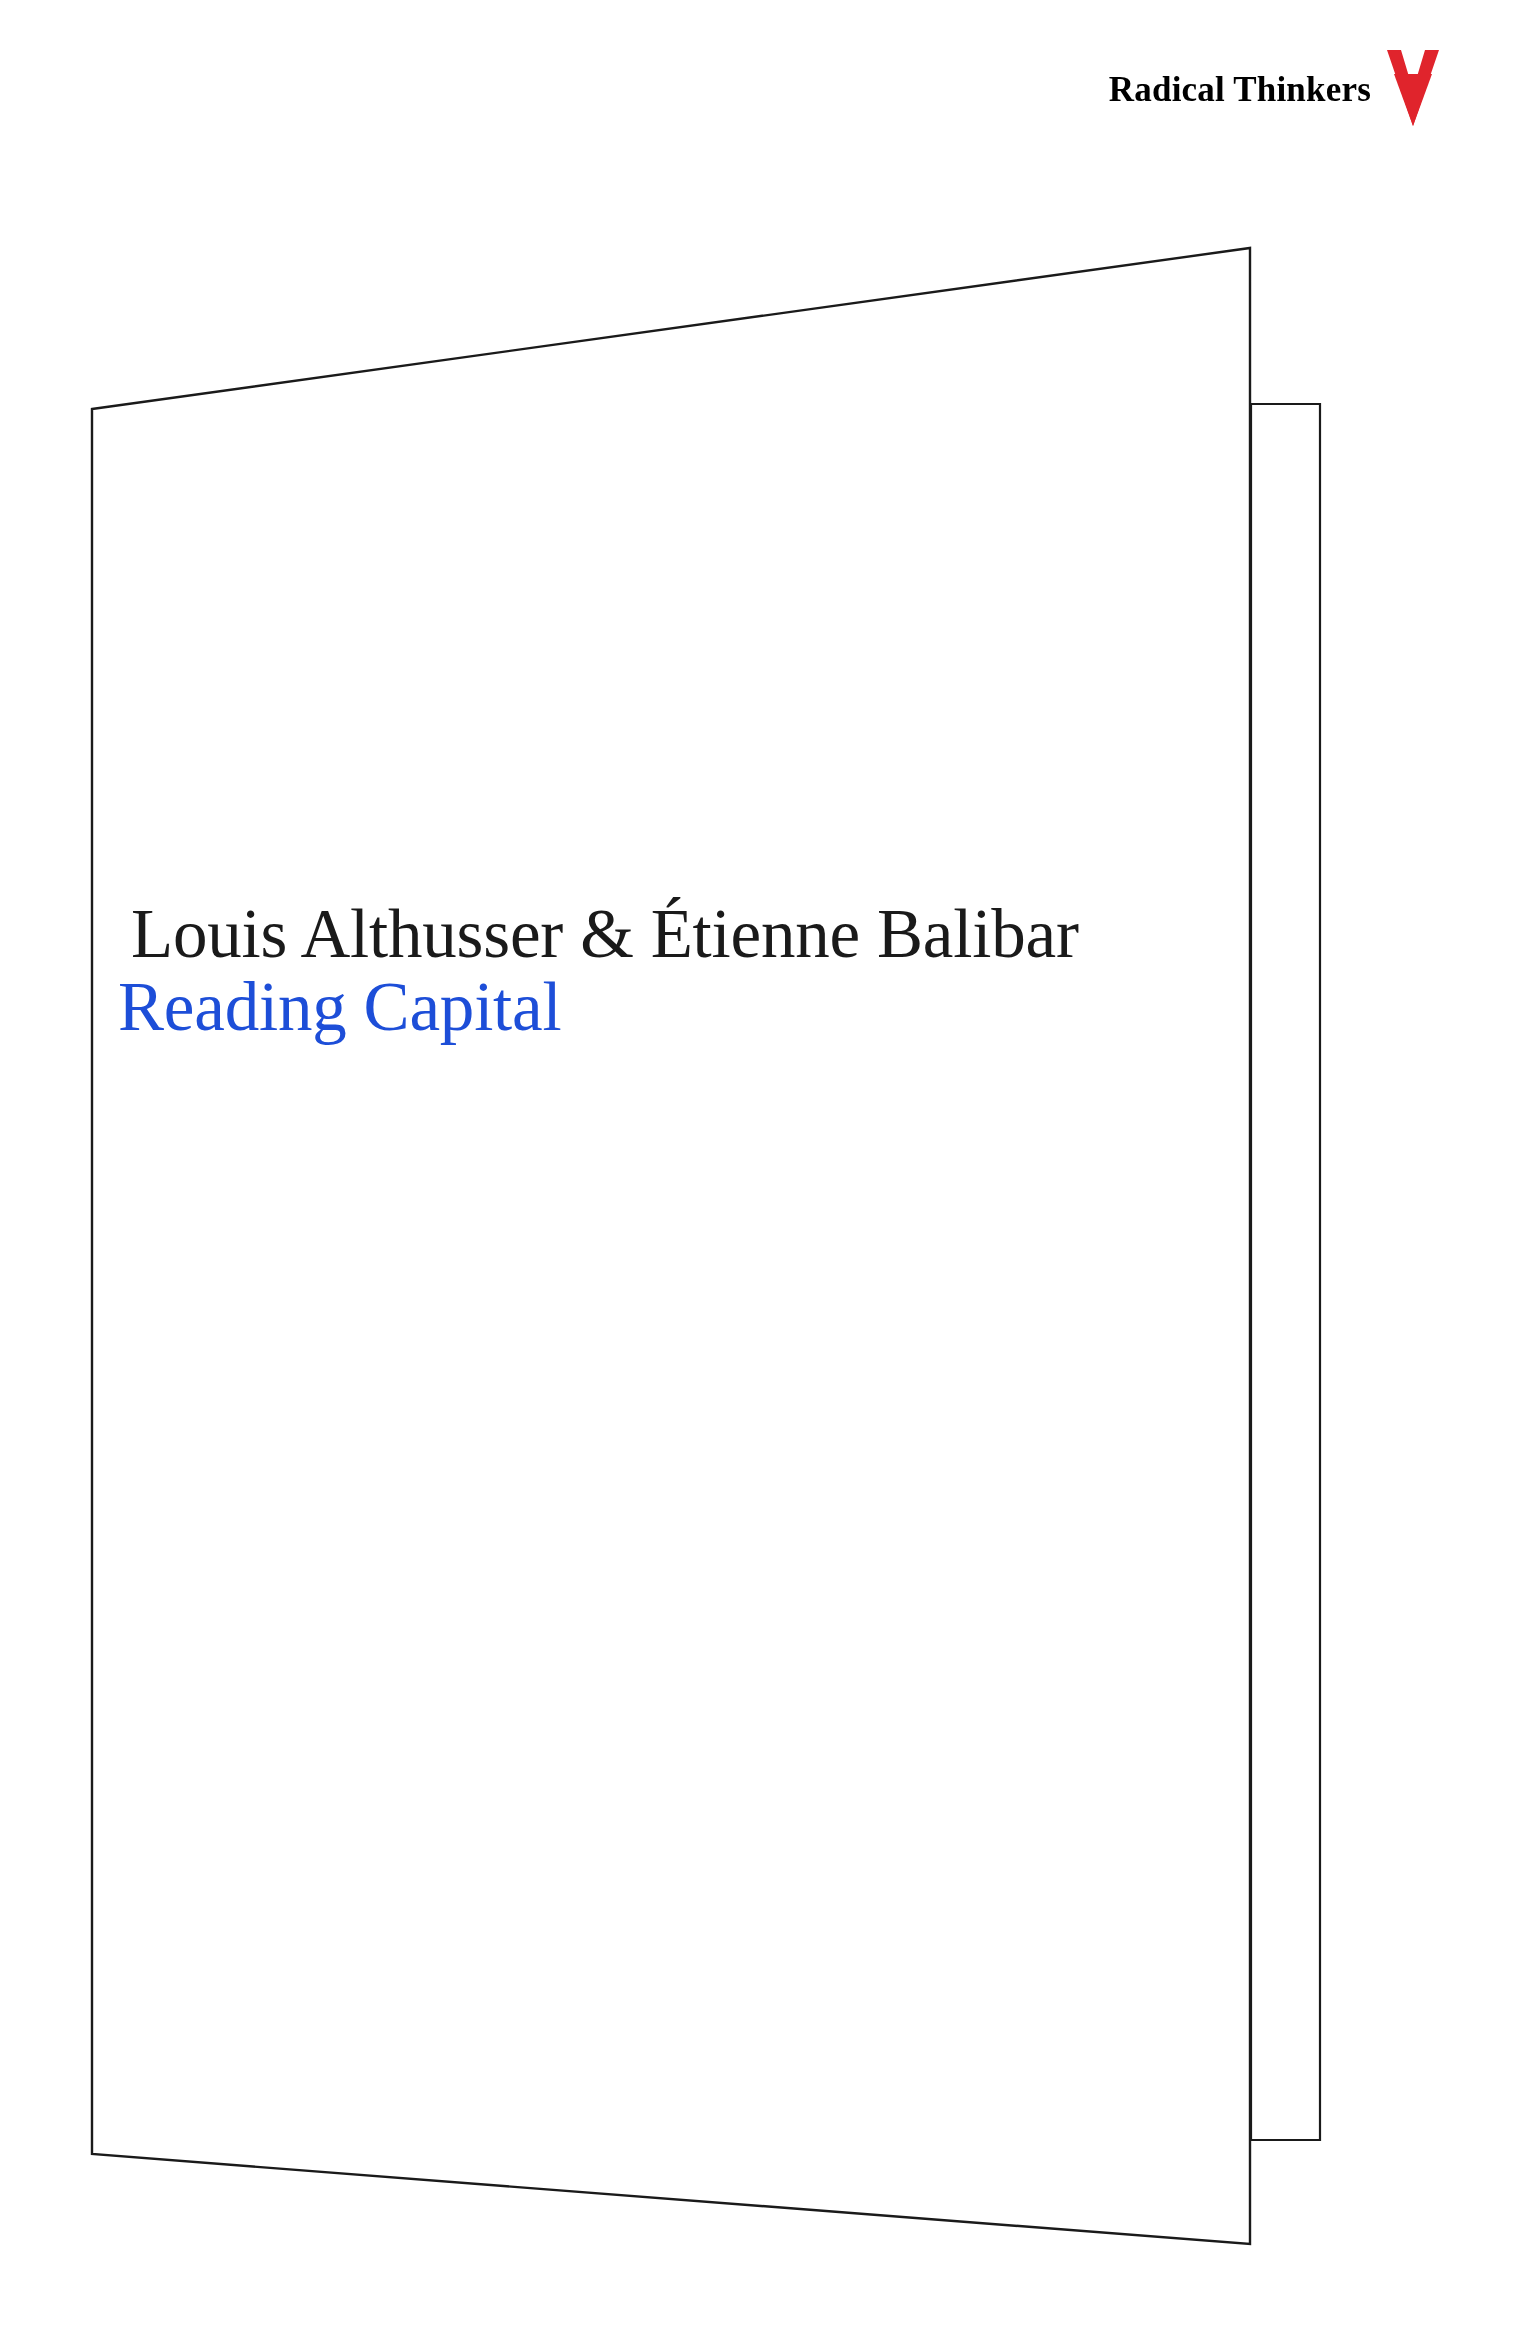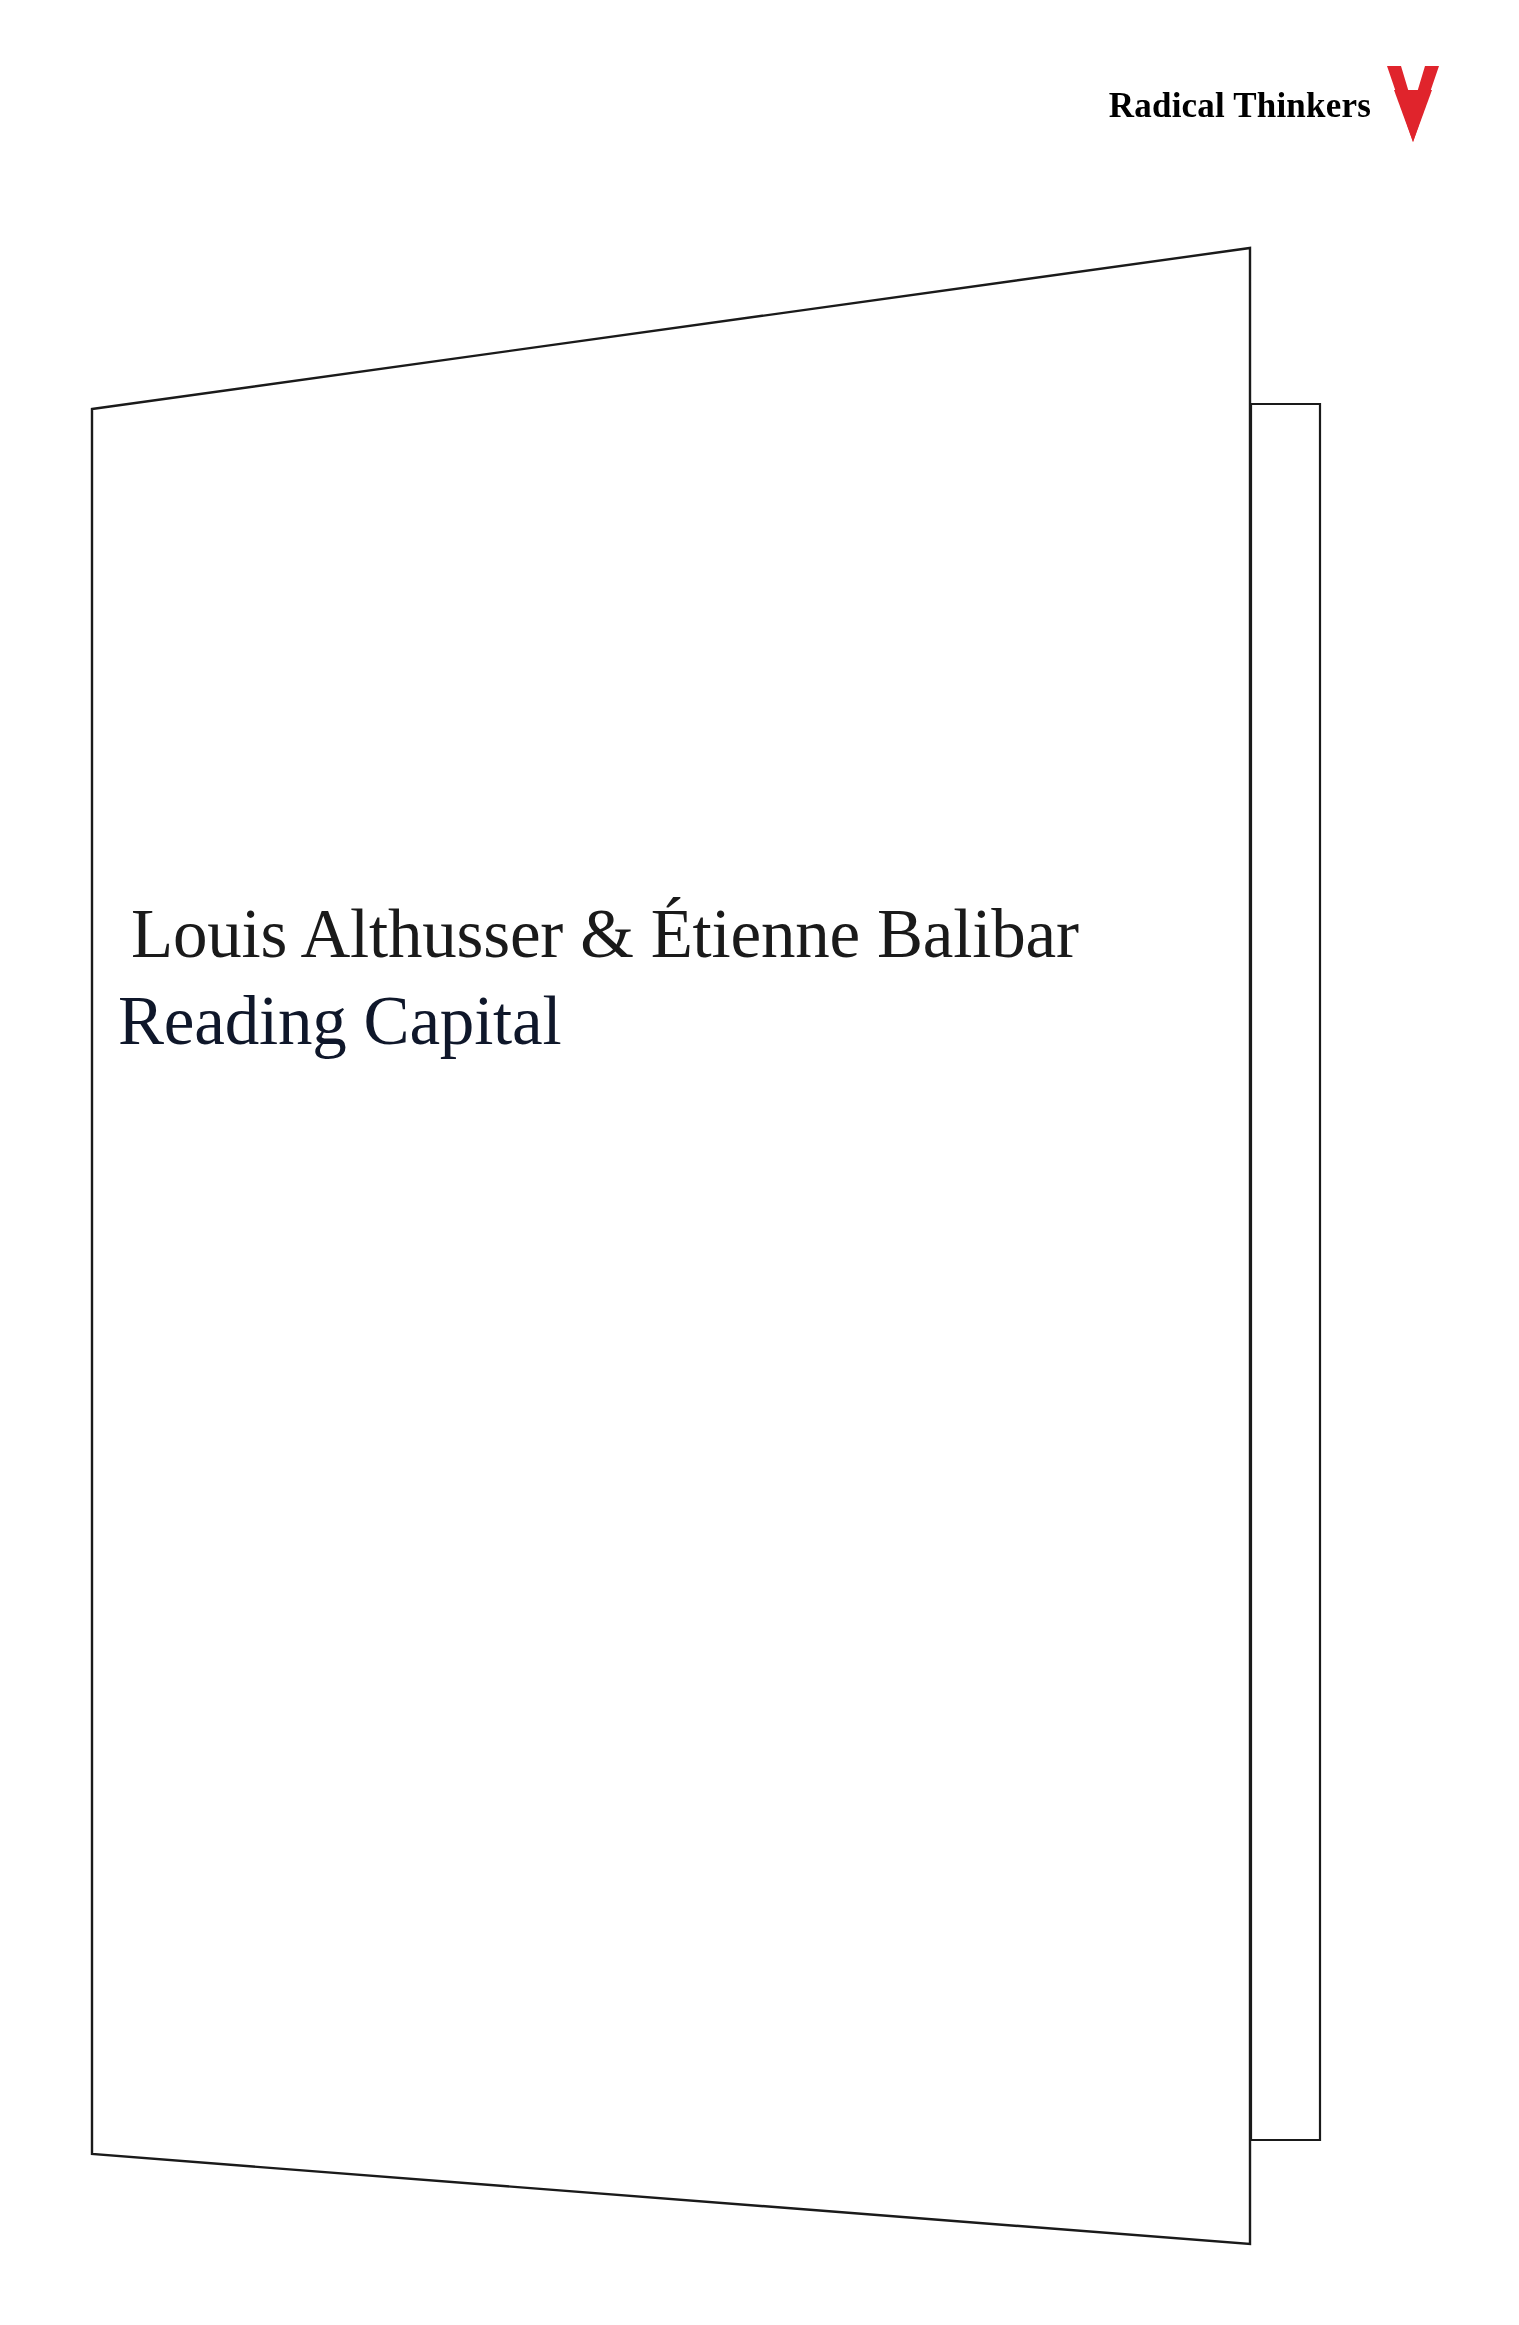--- a/index.html
+++ b/index.html
@@ -11,21 +11,21 @@
     width: 1519px;
     height: 2325px;
     position: relative;
     font-family: "Liberation Serif", serif;
     overflow: hidden;
   }
 
   
   .series-badge {
     position: absolute;
-    top: 64px;
+    top: 48px;
     right: 78px;
     display: flex;
     align-items: center;
     gap: 14px;
   }
   .series-badge-label {
     font-family: "Liberation Serif", serif;
     font-weight: bold;
     font-size: 35px;
     letter-spacing: 0.2px;
@@ -62,22 +62,21 @@
     line-height: 1.06;
     color: #1a1a1a;
     white-space: nowrap;
     letter-spacing: -0.2px;
     margin-left: 13px;
   }
   .title {
     font-family: "Liberation Serif", serif;
     font-size: 69px;
     line-height: 1.06;
-    color: #0f172a;
-    margin-top: 14px;
+    color: #1d4ed8;
     white-space: nowrap;
     letter-spacing: -0.2px;
   }
 </style>
 </head>
 <body>
 
 <div class="series-badge">
   <span class="series-badge-label">Radical Thinkers</span>
   <span class="verso-v">

